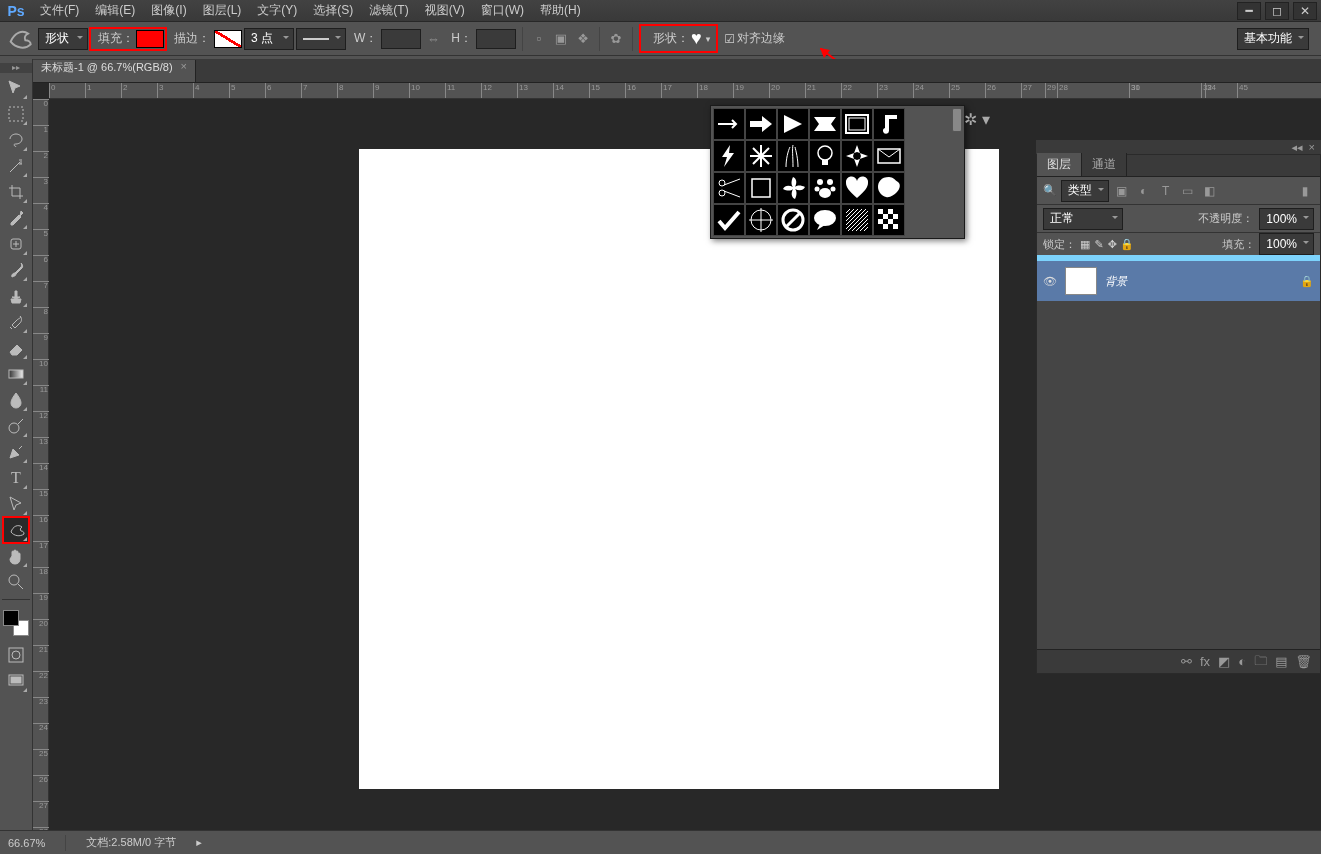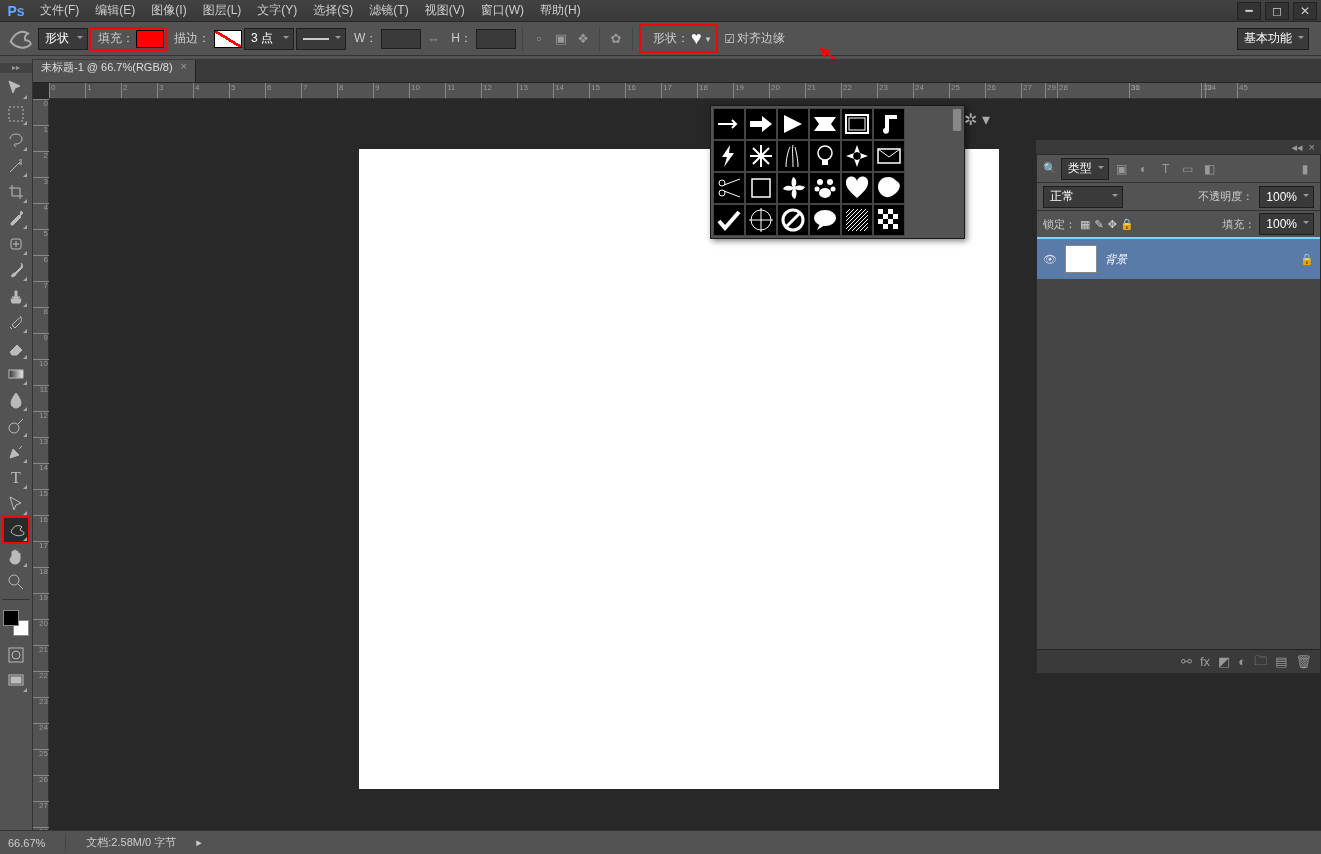--- a/index.html
+++ b/index.html
@@ -63,21 +63,21 @@
 
 .right-panels{position:absolute;right:0;top:140px;width:285px;bottom:0}
 .panel-header{height:14px;background:#3a3a3a;display:flex;justify-content:flex-end;align-items:center;gap:6px;padding-right:6px;color:#999;font-size:11px}
 .layers-panel{background:#535353;border:1px solid #2a2a2a;height:520px;display:flex;flex-direction:column;font-size:12px;color:#ccc}
 .panel-tabs{height:22px;background:#3a3a3a;display:flex;align-items:flex-end;border-bottom:1px solid #222}
 .p-tab{padding:3px 10px;background:#535353;color:#ddd;font-size:12px;border-right:1px solid #222}
 .p-tab.inactive{background:#3a3a3a;color:#aaa}
 .layer-opts{padding:4px 6px;display:flex;align-items:center;gap:4px;border-bottom:1px solid #333;height:28px}
 .layer-opts .mini-icon{width:18px;height:18px;color:#999;display:flex;align-items:center;justify-content:center;font-size:12px}
 .blend-row{padding:4px 6px;display:flex;align-items:center;gap:6px;border-bottom:1px solid #333;font-size:11px;height:28px}
-.lock-row{padding:4px 6px;display:flex;align-items:center;gap:4px;border-bottom:2px solid #7dd3fc;font-size:11px;height:28px}
+.lock-row{padding:4px 6px;display:flex;align-items:center;gap:4px;border-bottom:6px solid #7dd3fc;font-size:11px;height:28px}
 .layer-list{flex:1;background:#454545;overflow:auto}
 .layer{height:40px;background:#5a7aa8;display:flex;align-items:center;padding:0 6px;gap:8px;color:#fff;font-size:11px}
 .layer .eye{width:14px;color:#ddd}
 .layer .thumb{width:32px;height:28px;background:#fff;border:1px solid #888}
 .layer .name{flex:1;font-style:italic}
 .layer .lock{color:#ddd}
 .panel-footer{height:24px;background:#3a3a3a;border-top:1px solid #222;display:flex;align-items:center;justify-content:flex-end;gap:8px;padding:0 8px;color:#999;font-size:13px}
 
 .statusbar{position:absolute;bottom:0;left:0;right:0;height:24px;background:#535353;border-top:1px solid #333;display:flex;align-items:center;font-size:11px;color:#ccc;padding:0 8px;gap:20px}
 .statusbar .sep{width:1px;height:16px;background:#444}
@@ -551,20 +551,24 @@
     </div>
   </div>
 </div>
 
 <div class="right-panels">
   <div class="panel-header">
       <span>◂◂</span>
       <span>×</span>
     </div>
   <div class="layers-panel">
+    <div class="panel-tabs">
+      <div class="p-tab">图层</div>
+      <div class="p-tab inactive">通道</div>
+    </div>
     <div class="layer-opts">
       <span style="font-size:11px">🔍</span>
       <div class="dropdown" style="min-width:46px">
           <span>类型</span>
         </div>
       <div class="mini-icon">▣</div>
       <div class="mini-icon">◐</div>
       <div class="mini-icon">T</div>
       <div class="mini-icon">▭</div>
       <div class="mini-icon">◧</div>

